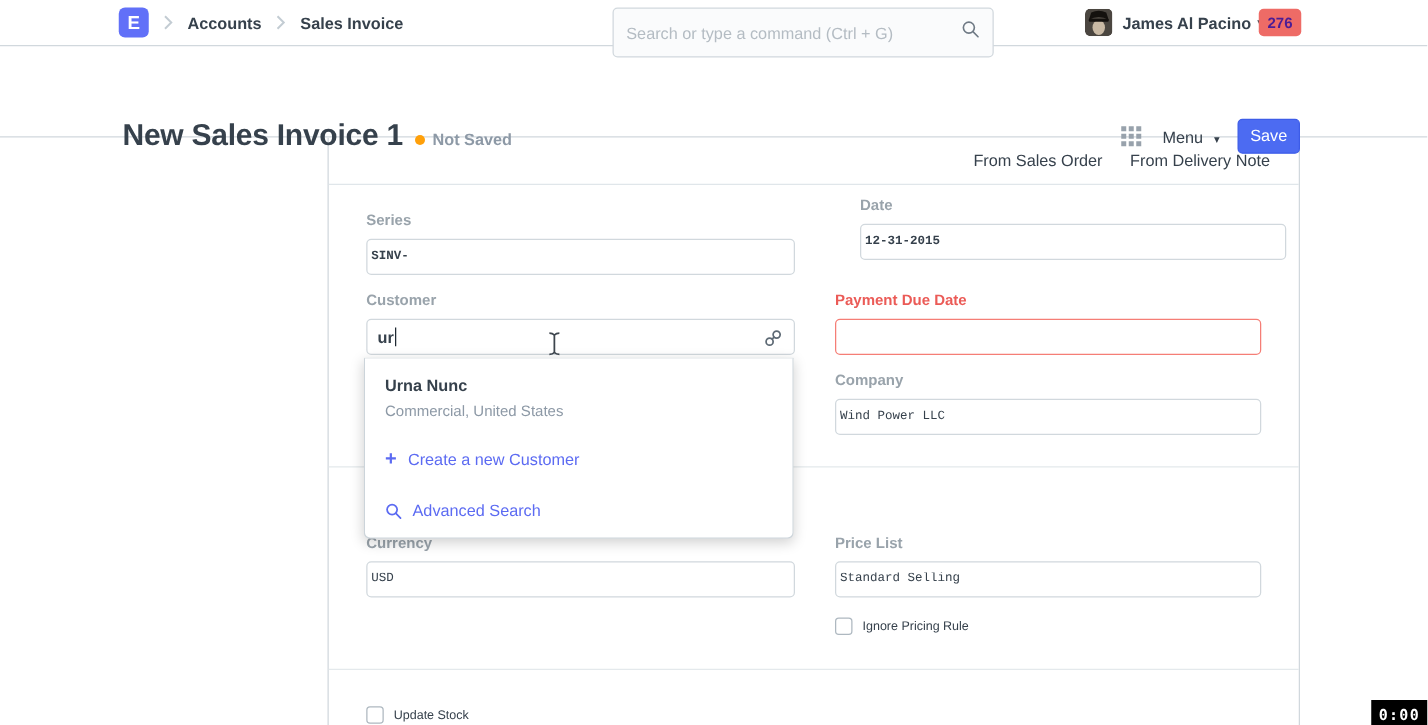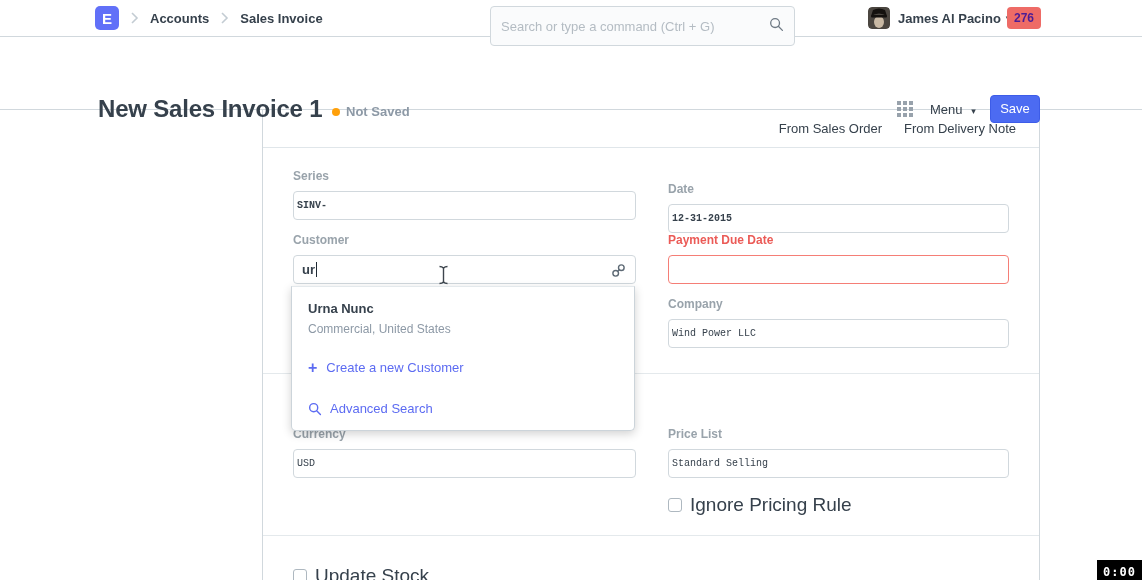--- a/index.html
+++ b/index.html
@@ -44,21 +44,21 @@
   .f-input { width:100%; height:29px; border:1px solid #d1d8dd; border-radius:4px; background:#fff; padding:0 3px; font-size:10px; color:#36414c; font-family:Liberation Mono, monospace; outline:none; }
   .f-input.bold { font-weight:700; }
   .f-input.req-border { border-color:#f57e76; }
   .fake-input { width:100%; height:29px; border:1px solid #d1d8dd; border-radius:4px; background:#fff; padding:0 8px; font-size:13px; display:flex; align-items:center; position:relative; }
   .fake-input .val { font-weight:700; color:#36414c; }
   .text-caret { display:inline-block; width:1px; height:15px; background:#1f2933; margin-left:1px; }
   .link-icon { position:absolute; right:9px; top:7px; }
   .divider { position:absolute; left:0; right:0; height:1px; background:#e4e9ec; }
   .checkbox-row { position:absolute; display:flex; align-items:center; cursor:pointer; }
   .checkbox { width:14px; height:14px; border:1px solid #aeb8c0; border-radius:3px; background:#fff; margin-right:8px; flex:none; }
-  .cb-label { font-size:19px; color:#36414c; }
+  .cb-label { font-size:10px; color:#36414c; }
   
   .dropdown { position:absolute; left:291px; top:286px; width:344px; height:145px; background:#fff; border:1px solid #ccd4da; border-top-color:#e4e9ec; border-radius:0 0 5px 5px; box-shadow:0 3px 10px rgba(0,0,0,0.18); z-index:10; }
   .dd-option { position:absolute; left:16px; top:14px; cursor:pointer; }
   .dd-title { font-size:13px; font-weight:700; color:#36414c; }
   .dd-sub { font-size:12px; color:#8d99a6; margin-top:6px; }
   .dd-action { position:absolute; left:16px; display:flex; align-items:center; color:#5c6bf2; font-size:13px; cursor:pointer; }
   .dd-create { top:73px; }
   .dd-advanced { top:114px; }
   .plus-glyph { font-size:16px; font-weight:700; margin-right:9px; line-height:14px; }
   .dd-action svg { margin-right:8px; }
@@ -142,21 +142,21 @@
 
   <div class="card-toolbar">
     <span class="toolbar-btn">From Sales Order</span>
     <span class="toolbar-btn">From Delivery Note</span>
   </div>
 
   <div class="field col-l" style="top:59px;">
     <label class="f-label">Series</label>
     <input class="f-input bold" value="SINV-" style="">
   </div>
-  <div class="field col-r" style="top:72px;">
+  <div class="field col-r" style="top:47px;margin-left:20px;">
     <label class="f-label">Date</label>
     <input class="f-input bold" value="12-31-2015" style="">
   </div>
 
   <div class="field col-l" style="top:123px;">
     <label class="f-label">Customer</label>
     <div class="fake-input">
       <span class="val">ur</span>
       <span class="text-caret"></span>
       <span class="link-icon">

